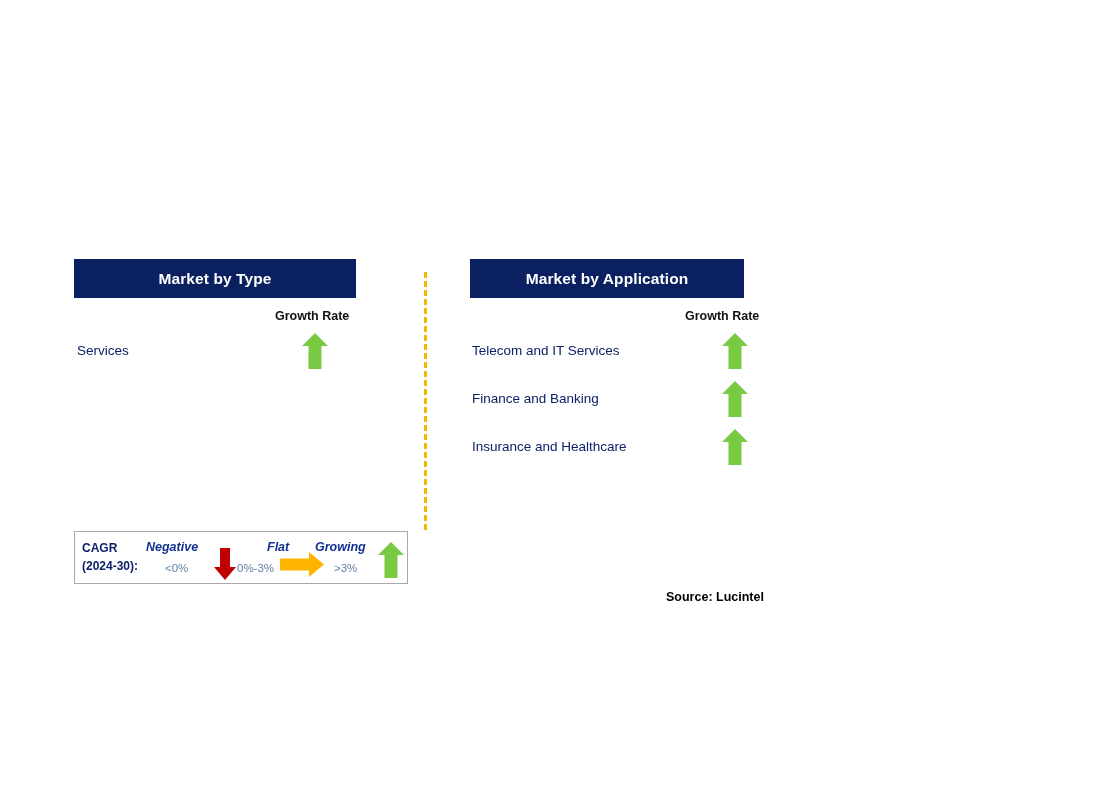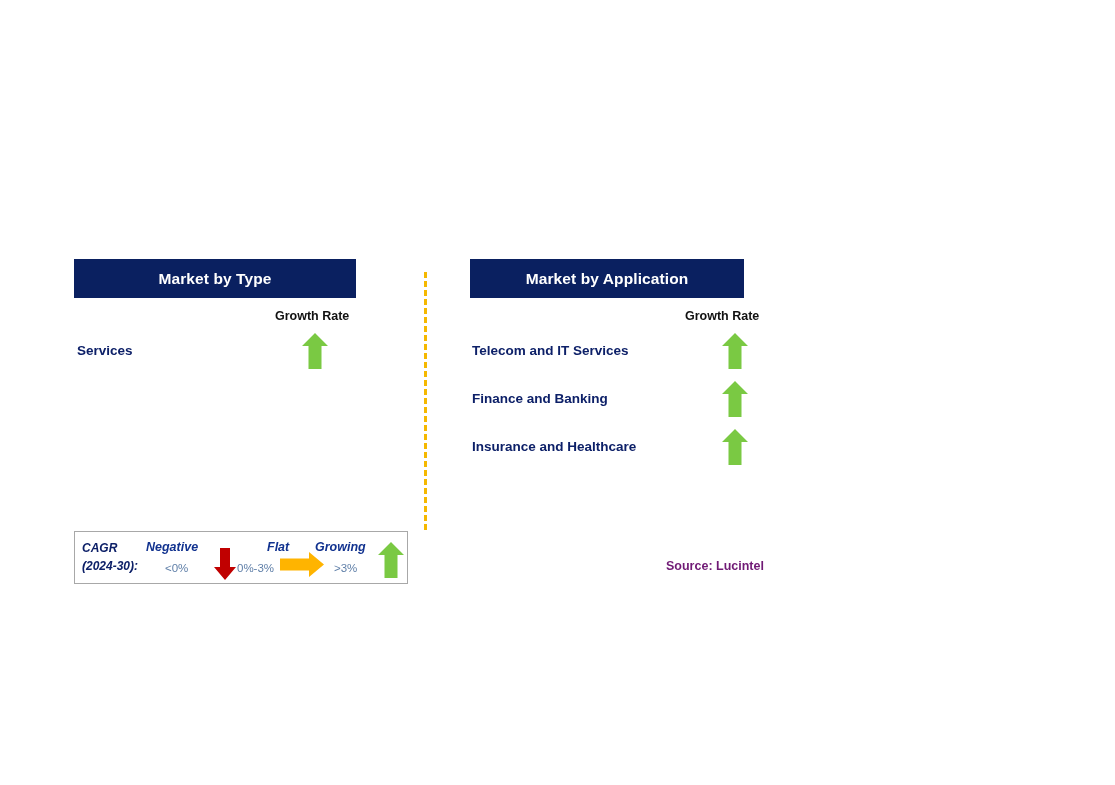--- a/index.html
+++ b/index.html
@@ -51,21 +51,21 @@
   }
   .row {
     position: relative;
     height: 48px;
   }
   .row-label {
     position: absolute;
     left: 3px;
     top: 10px;
     font-size: 13.5px;
-    font-weight: bold;
+    font-weight: normal;
     color: #0d2068;
     white-space: nowrap;
     text-align: right;
   }
   .panel-right .row-label { left: 2px; }
 
   .row-arrow {
     position: absolute;
     top: 0px;
   }
@@ -99,21 +99,20 @@
   }
   .legend-cagr {
     position: absolute;
     left: 7px;
     top: 7px;
     font-size: 12px;
     font-weight: bold;
     color: #0d2068;
     line-height: 18px;
     white-space: nowrap;
-    font-style: italic;
   }
   .legend-term {
     position: absolute;
     font-size: 12.5px;
     font-weight: bold;
     font-style: italic;
     color: #11328f;
     white-space: nowrap;
   }
   .legend-val {
@@ -132,24 +131,24 @@
   .lg-flat-val  { left: 162px; top: 30px; }
   .lg-flat-icon { left: 205px; top: 20px; }
 
   .lg-grow-term { left: 240px; top: 8px; }
   .lg-grow-val  { left: 259px; top: 30px; }
   .lg-grow-icon { left: 303px; top: 10px; }
 
   .source {
     position: absolute;
     left: 666px;
-    top: 559px;
+    top: 590px;
     font-size: 12.5px;
     font-weight: bold;
-    color: #701a75;
+    color: #000000;
     white-space: nowrap;
   }
 </style>
 </head>
 <body>
 
 <div class="panel panel-left">
   <div class="panel-header">Market by Type</div>
 
   <div class="growth-rate-label">Growth Rate</div>

